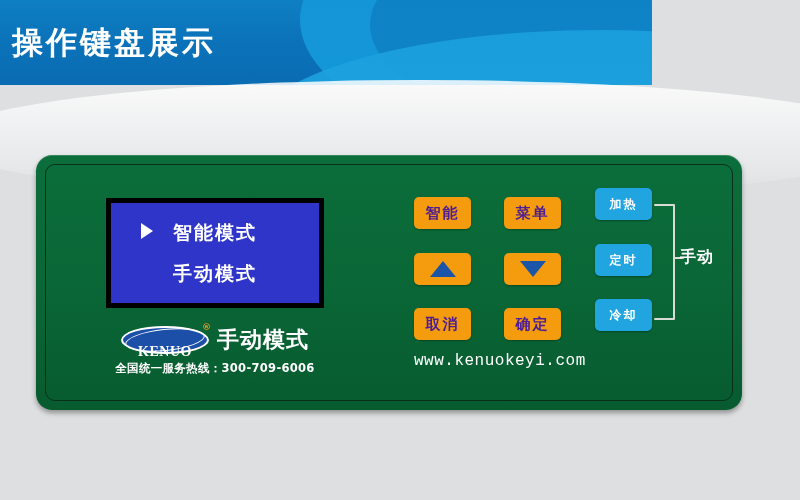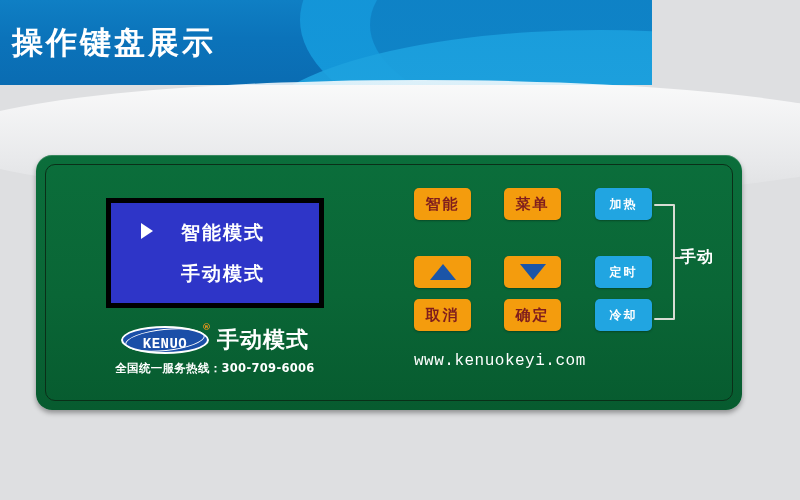--- a/index.html
+++ b/index.html
@@ -104,21 +104,21 @@
     padding: 5px;
     box-sizing: border-box;
   }
   #lcd-screen {
     width: 100%; height: 100%;
     background: #2e35c8;
     position: relative;
   }
   .lcd-line {
     position: absolute;
-    left: 8px; width: 100%;
+    left: 0; width: 100%;
     color: #ffffff;
     font-size: 19px;
     font-weight: bold;
     letter-spacing: 2px;
     text-align: center;
     white-space: nowrap;
   }
   #lcd-line-1 { top: 17px; }
   #lcd-line-2 { top: 58px; }
   #lcd-cursor {
@@ -160,29 +160,29 @@
     position: absolute;
     left: 4px; top: 3px;
     width: 80px; height: 22px;
     border-radius: 50%;
     border: 1.5px solid #ffffff;
     box-sizing: border-box;
     transform: rotate(-6deg);
   }
   #brand-logo-text {
     position: absolute;
-    left: 0; top: 4px;
+    left: 0; top: 12px;
     width: 88px; height: 28px;
     line-height: 28px;
     text-align: center;
     color: #ffffff;
     font-size: 14px;
     font-weight: bold;
     letter-spacing: .5px;
-    font-family: Liberation Mono, monospace;
+    font-family: Liberation Serif, serif;
   }
   #brand-tm {
     position: absolute;
     right: -2px; top: -4px;
     color: #ff9b1a;
     font-size: 9px;
     font-weight: bold;
   }
   #brand-cn {
     color: #ffffff;
@@ -211,37 +211,38 @@
     width: 57px; height: 32px;
     border-radius: 5px;
     display: flex;
     align-items: center;
     justify-content: center;
     box-shadow: 0 1px 2px rgba(0,0,0,.3);
     box-sizing: border-box;
   }
   .key-orange {
     background: #f49c0d;
-    color: #7f1d1d;
+    color: #4c1d95;
     font-size: 15px;
     font-weight: bold;
     letter-spacing: 2px;
+    margin-top: 9px;
   }
   .key-blue {
     background: #21a5e1;
     color: #ffffff;
     font-size: 12px;
     font-weight: bold;
     letter-spacing: 2px;
   }
   .col-1 { left: 0px; }
   .col-2 { left: 90px; }
   .col-3 { left: 181px; }
   .row-1 { top: 0px; }
-  .row-2 { top: 68px; }
+  .row-2 { top: 56px; }
   .row-3 { top: 111px; }
 
   .tri {
     width: 0; height: 0;
   }
   .tri-up {
     border-left: 13px solid transparent;
     border-right: 13px solid transparent;
     border-bottom: 16px solid #1b55a8;
   }

